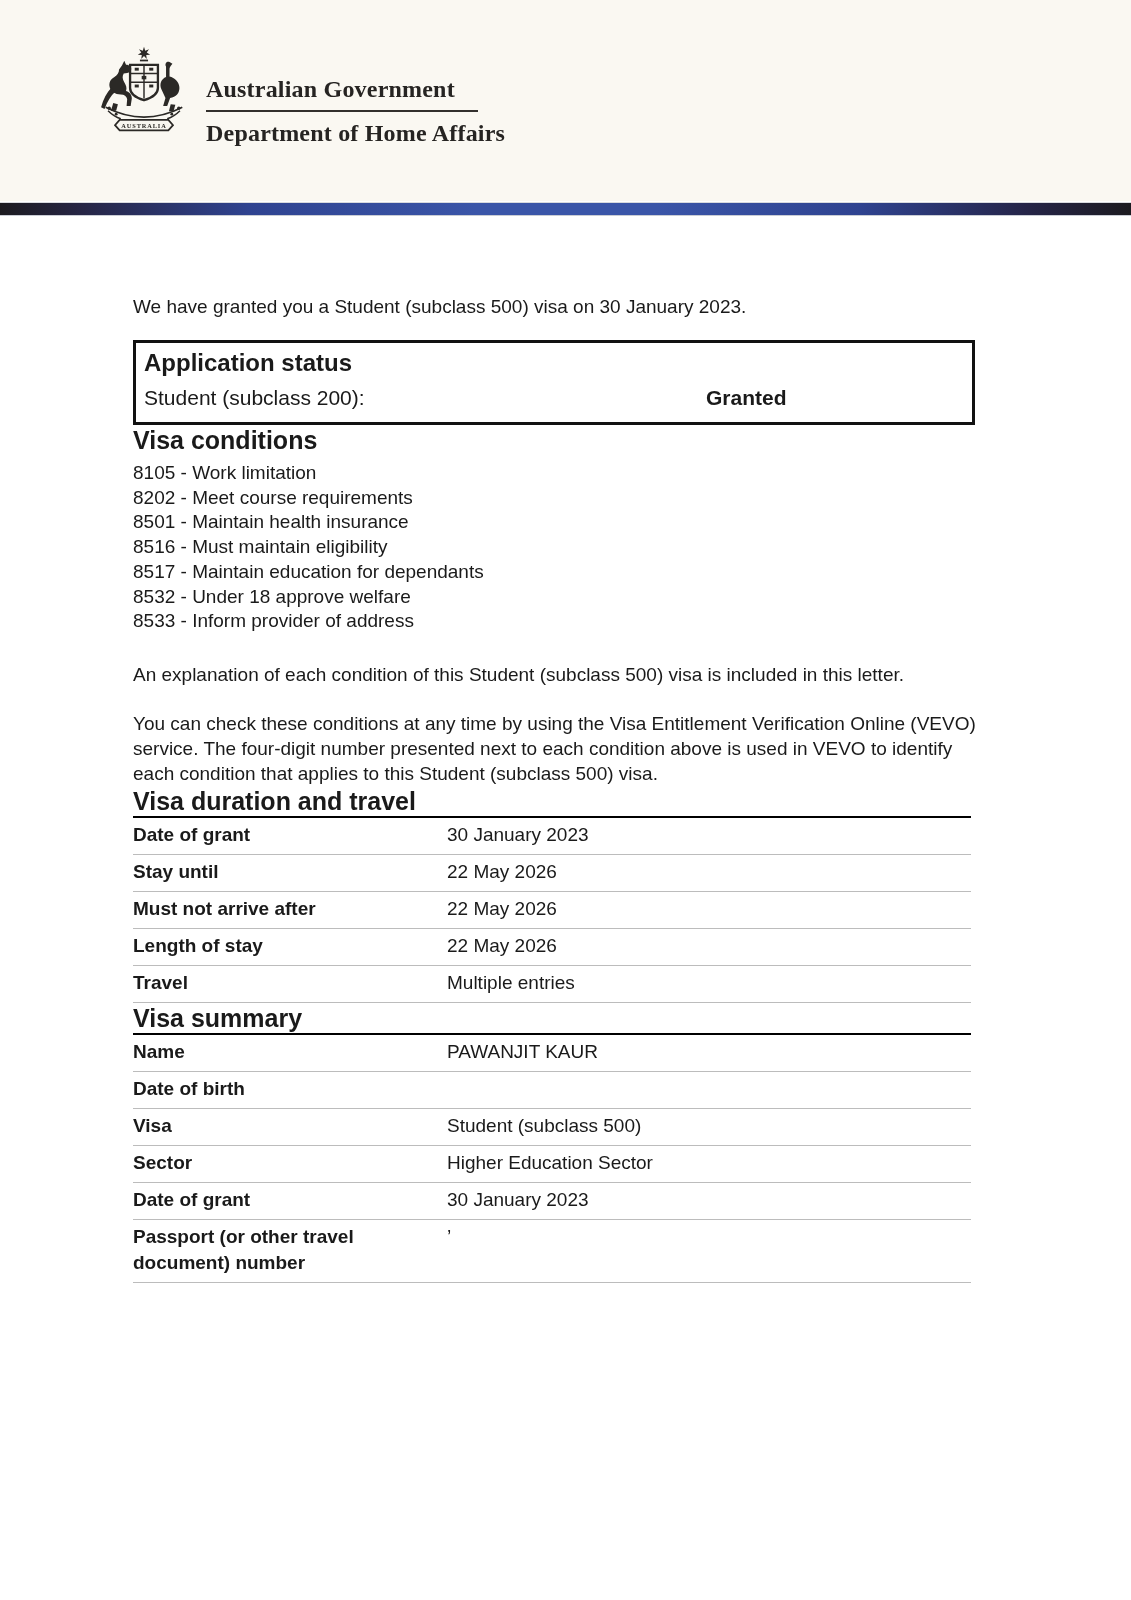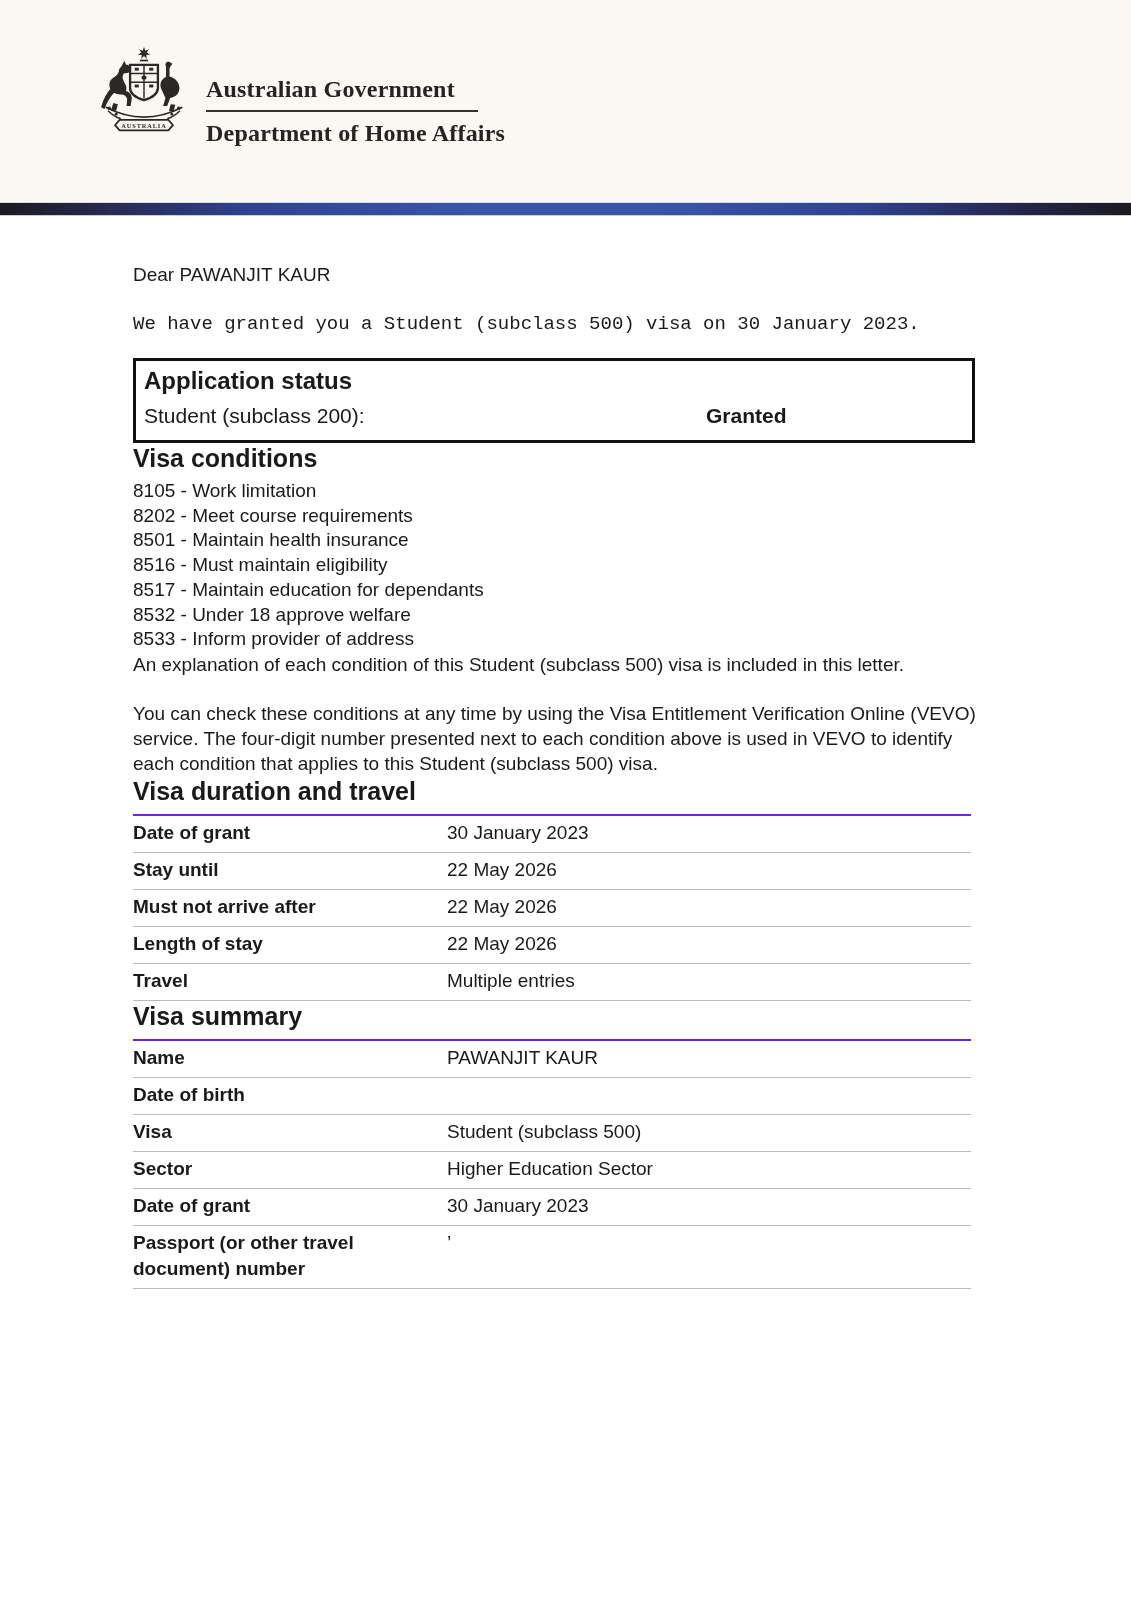--- a/index.html
+++ b/index.html
@@ -59,21 +59,21 @@
   }
 
   
   .content {
     padding: 46px 0 0 133px;
     width: 1010px;
     font-size: 19px;
     line-height: 25px;
   }
   p { margin: 0; }
-  .intro { margin-top: 25px; width: 845px; font-family: Liberation Mono, monospace; }
+  .intro { margin-top: 32px; width: 845px; }
 
   .status-box {
     margin-top: 21px;
     width: 842px;
     border: 3px solid #111111;
     padding: 5px 24px 11px 8px;
   }
   .status-box h2 {
     margin: 0;
     font-size: 24px;
@@ -99,30 +99,29 @@
     font-weight: bold;
   }
   .conditions-title { margin-top: 24px; }
   ul.conditions {
     list-style: none;
     margin: 6px 0 0 0;
     padding: 0;
     font-size: 19px;
     line-height: 24.7px;
   }
-  .explanation { width: 860px; }
+  .explanation { margin-top: 28px; width: 860px; }
   .vevo-note { margin-top: 24px; width: 850px; }
 
   .duration-title { margin-top: 25px; }
   .summary-title { margin-top: 28px; }
 
   .dtable {
-    margin-top: 8px;
     width: 838px;
-    border-top: 2px solid #6d28d9;
+    border-top: 2px solid #000000;
   }
   .drow {
     display: flex;
     border-bottom: 1px solid #bcbcbc;
     padding: 4px 0 6px 0;
     min-height: 32px;
   }
   .dlabel {
     width: 314px;
     padding-right: 20px;
@@ -190,21 +189,20 @@
       <div class="agency-line1">Australian Government</div>
       <div class="agency-divider"></div>
       <div class="agency-line2">Department of Home Affairs</div>
     </div>
   </header>
 
   <div class="header-bar"></div>
 
   <main class="content">
 
-    <p class="salutation">Dear PAWANJIT KAUR</p>
 
     <p class="intro">We have granted you a Student (subclass 500) visa on 30 January 2023.</p>
 
     <section class="status-box">
       <h2>Application status</h2>
       <div class="status-row">
         <span>Student (subclass 200):</span>
         <span class="status-granted">Granted</span>
       </div>
     </section>

